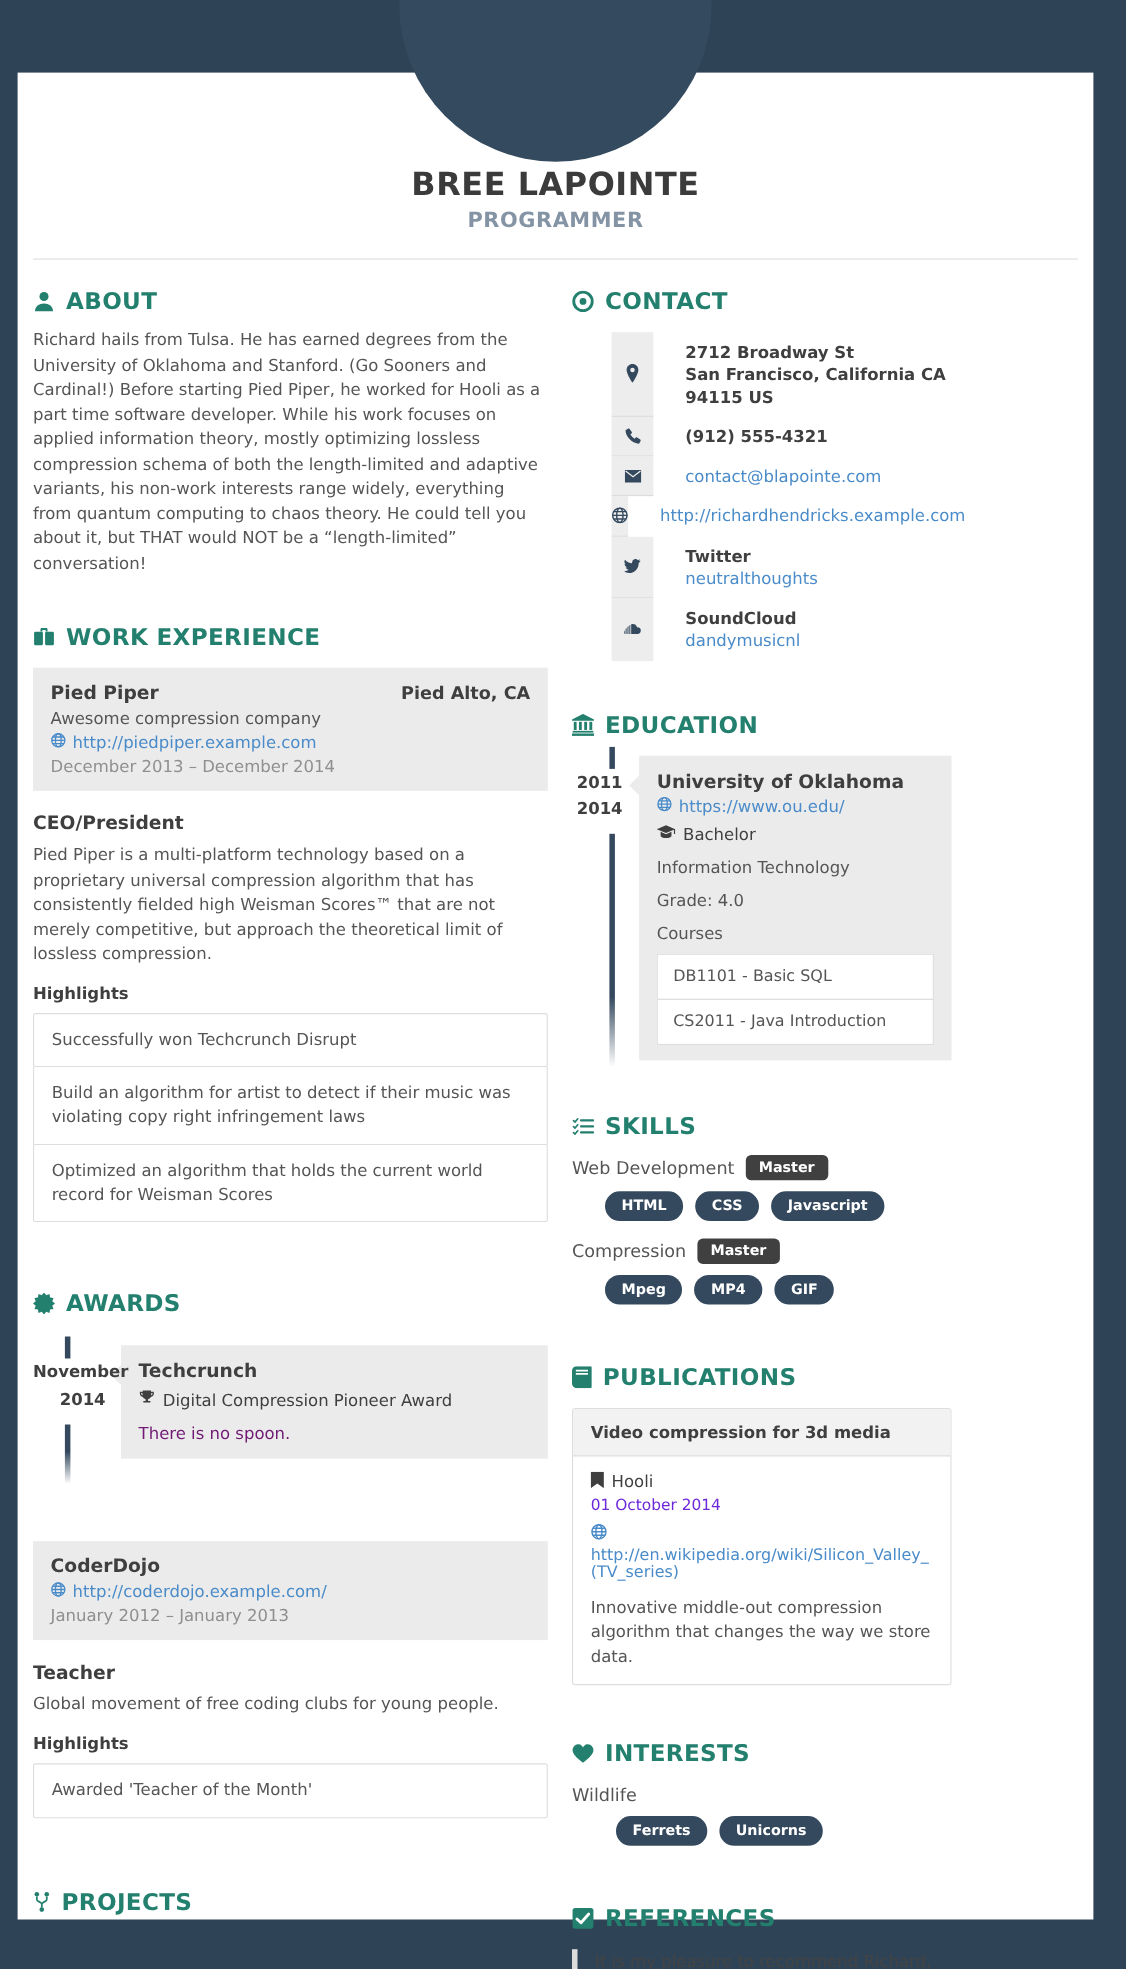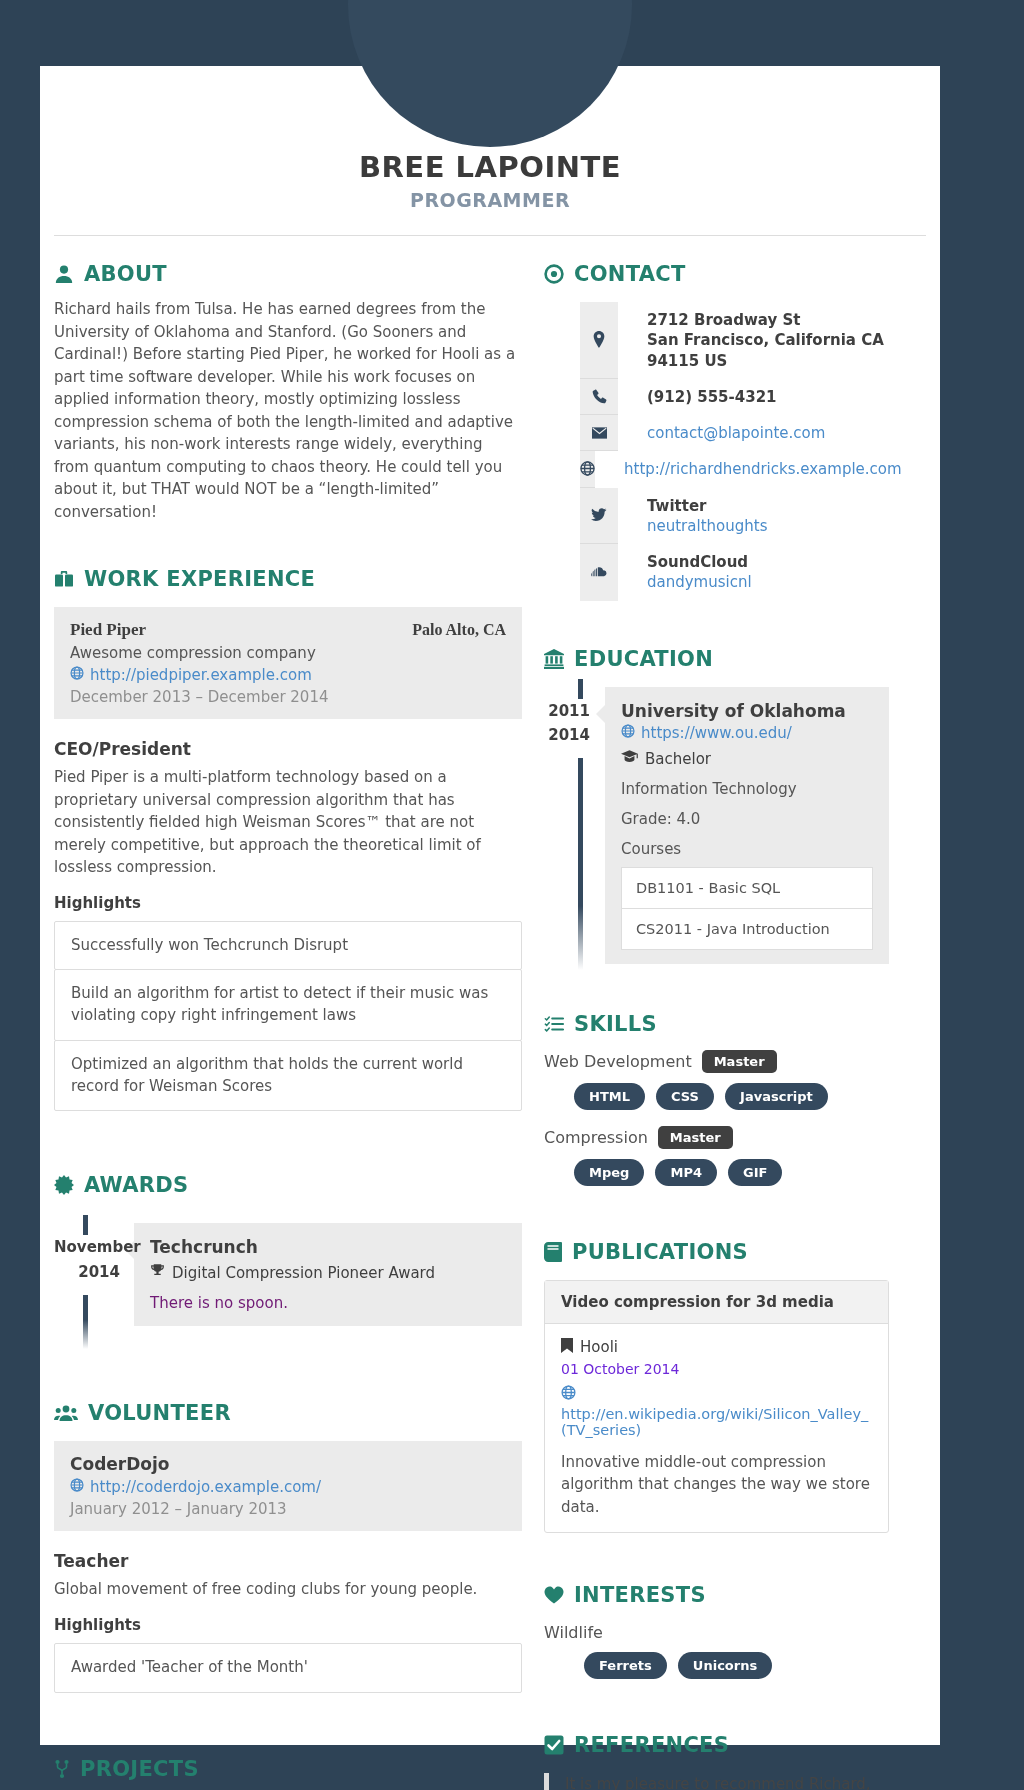--- a/index.html
+++ b/index.html
@@ -1,36 +1,36 @@
 <!DOCTYPE html>
 <html><head>
 <meta charset="utf-8">
 <style>
   * { box-sizing: border-box; margin: 0; padding: 0; }
   html,body { width:1024px; }
   body { font-family:"DejaVu Sans","Liberation Sans",sans-serif; }
   .page { position:relative; width:1024px; height:1790px; background:#2e4356; overflow:hidden; }
   .artifact { position:absolute; left:399px; top:6px; font-size:9px; color:#7e8b99; }
-  .card { position:absolute; left:40px; top:66px; width:900px; height:1679px; background:#ffffff; padding:0 14px; }
+  .card { position:absolute; left:16px; top:66px; width:978px; height:1679px; background:#ffffff; padding:0 14px; }
   .avatar { position:absolute; left:50%; transform:translateX(-50%); top:-203px; width:284px; height:284px; border-radius:50%; background:#344a5e; }
   .header { text-align:center; padding-top:84px; border-bottom:1px solid #dddddd; padding-bottom:24px; }
   .name { font-size:29px; font-weight:600; color:#3b3b3b; letter-spacing:0.5px; }
   .role { font-size:19px; font-weight:600; color:#8494a5; letter-spacing:0.5px; margin-top:5px; }
   .cols { display:grid; grid-template-columns:468px 345px; column-gap:22px; justify-content:start; }
   .sec { margin-top:44px; }
   .sec.first { margin-top:26px; }
   h2.sec-title { display:flex; align-items:center; font-size:21px; font-weight:700; color:#24806e; letter-spacing:0.3px; }
   h2.sec-title .ic { display:inline-flex; margin-right:10px; }
   .txt { font-size:15px; color:#555555; line-height:1.5; }
   a.link { color:#4a8bc9; text-decoration:none; cursor:pointer; }
   .about-p { margin-top:12px; }
 
   
   .gray-block { background:#ebebeb; padding:13px 16px; margin-top:16px; }
-  .gb-top { display:flex; justify-content:space-between; align-items:center;font-family:Liberation Serif, serif; }
+  .gb-top { display:flex; justify-content:space-between; align-items:flex-start; }
   .gb-company { font-size:17px; font-weight:600; color:#3f3f3f; }
   .gb-loc { font-size:16px; font-weight:700; color:#3f3f3f; }
   .gb-desc { font-size:15px; color:#555; margin-top:4px; }
   .linkrow { display:flex; align-items:center; gap:6px; margin-top:4px; font-size:15px; }
   .gb-dates { font-size:15px; color:#8f8f8f; margin-top:4px; }
 
   .position { margin-top:20px; }
   .pos-title { font-size:17px; font-weight:600; color:#3f3f3f; margin-bottom:7px; }
   .hl-label { font-size:15px; font-weight:600; color:#3f3f3f; margin:15px 0 9px; }
   .box { border:1px solid #dddddd; border-radius:2px; background:#fff; padding:13px 16px; font-size:15px; color:#555; line-height:1.45; }
@@ -124,21 +124,21 @@
                   <rect x="1" y="5.4" width="8" height="12.2" rx="1.2"></rect>
                   <rect x="11" y="5.4" width="8" height="12.2" rx="1.2"></rect>
                 </svg>
             </span>
             <span>WORK EXPERIENCE</span>
           </h2>
 
           <div class="gray-block">
             <div class="gb-top">
               <span class="gb-company">Pied Piper</span>
-              <span class="gb-loc">Palo Alto, CA</span>
+              <span class="gb-loc">Pied Alto, CA</span>
             </div>
             <div class="gb-desc">Awesome compression company</div>
             <div class="linkrow">
               <span>
                 <svg width="14" height="14" viewBox="0 0 16 16" fill="none" stroke="#4a8bc9" stroke-width="1.4">
                     <circle cx="8" cy="8" r="6.8"></circle>
                     <ellipse cx="8" cy="8" rx="3" ry="6.8"></ellipse>
                     <path d="M1.4 8h13.2M2 4.6h12M2 11.4h12"></path>
                   </svg>
               </span>
@@ -184,33 +184,20 @@
                     </svg>
                 </span>
                 <span>Digital Compression Pioneer Award</span>
               </div>
               <div class="aw-sum">There is no spoon.</div>
             </div>
           </div>
         </div>
 
         <div class="sec" style="margin-top:58px;">
-          <h2 class="sec-title">
-            <span class="ic">
-              <svg width="24" height="18" viewBox="0 0 24 18" fill="#24806e">
-                  <circle cx="12" cy="5" r="3.4"></circle>
-                  <path d="M5.5 17c0-3.7 2.9-5.7 6.5-5.7s6.5 2 6.5 5.7z"></path>
-                  <circle cx="4.2" cy="6.4" r="2.5"></circle>
-                  <path d="M0 16c0-2.8 2-4.3 4.6-4.3.6 0 1.2.1 1.7.3A7.4 7.4 0 0 0 4 16z"></path>
-                  <circle cx="19.8" cy="6.4" r="2.5"></circle>
-                  <path d="M20 16a7.4 7.4 0 0 0-2.3-4c.5-.2 1.1-.3 1.7-.3 2.6 0 4.6 1.5 4.6 4.3z"></path>
-                </svg>
-            </span>
-            <span>VOLUNTEER</span>
-          </h2>
 
           <div class="gray-block">
             <div class="gb-company">CoderDojo</div>
             <div class="linkrow">
               <span>
                 <svg width="14" height="14" viewBox="0 0 16 16" fill="none" stroke="#4a8bc9" stroke-width="1.4">
                     <circle cx="8" cy="8" r="6.8"></circle>
                     <ellipse cx="8" cy="8" rx="3" ry="6.8"></ellipse>
                     <path d="M1.4 8h13.2M2 4.6h12M2 11.4h12"></path>
                   </svg>

